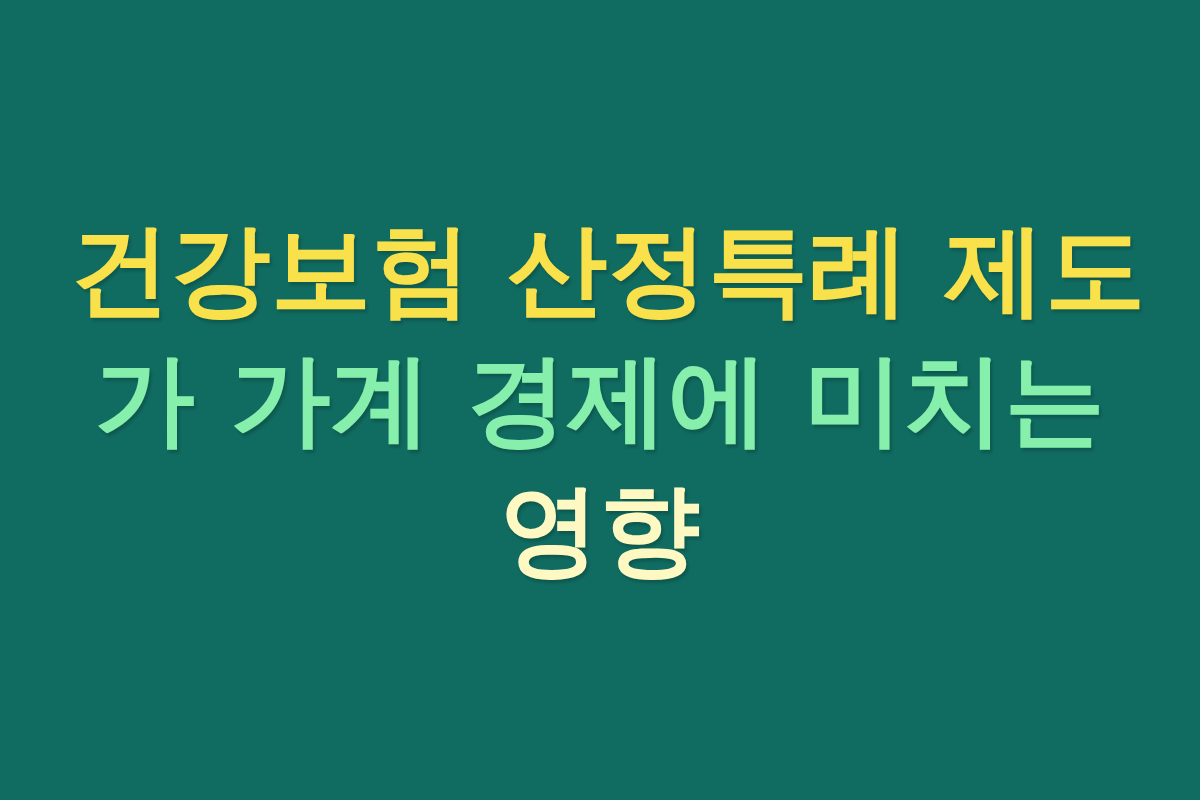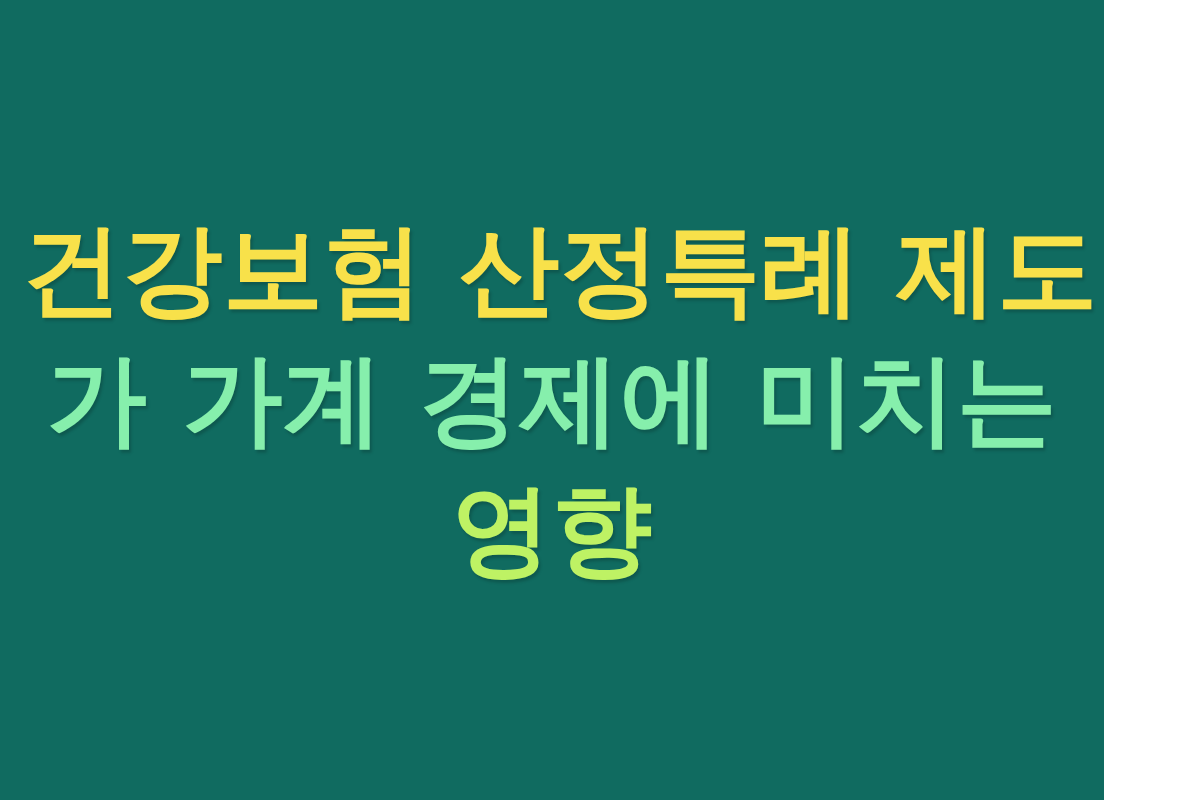--- a/index.html
+++ b/index.html
@@ -10,21 +10,21 @@
 
   body {
     width: 1200px;
     height: 800px;
     overflow: hidden;
     font-family: "DejaVu Sans", "Liberation Sans", sans-serif;
   }
 
   #banner {
     position: relative;
-    width: 1104px;
+    width: 1200px;
     height: 800px;
     box-sizing: border-box;
     display: flex;
     align-items: center;
     justify-content: center;
     background-color: #106b60;
   }
 
   #title-block {
     width: 1060px;
@@ -51,16 +51,16 @@
   .title-line.line-3 { font-size: 100px; }
 </style>
 </head>
 <body>
 
 <div id="banner" style="background-color: rgb(16, 107, 96);">
 
   <div id="title-block">
     <span class="title-line line-1" style="color: rgb(248, 225, 74);">건강보험 산정특례 제도</span>
     <span class="title-line line-2" style="color: #86efac;">가 가계 경제에 미치는</span>
-    <span class="title-line line-3" style="color: #bef264;">영향</span>
+    <span class="title-line line-3" style="color: #fef9c3;">영향</span>
   </div>
 
 </div>
 
 </body></html>

